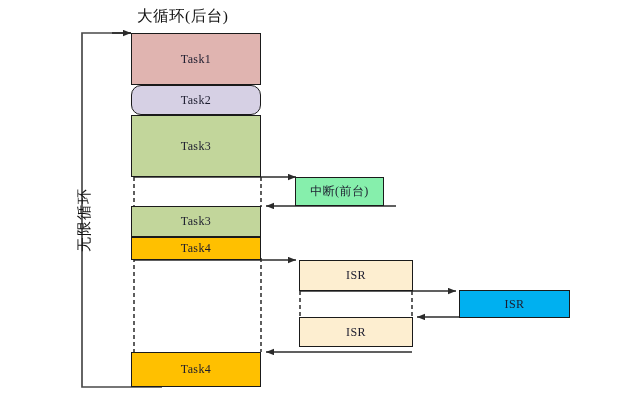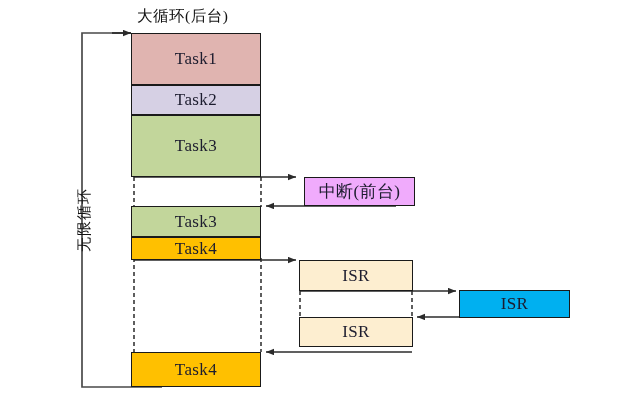--- a/index.html
+++ b/index.html
@@ -22,21 +22,21 @@
     width: 641px;
     height: 405px;
   }
   .blk {
     position: absolute;
     box-sizing: border-box;
     border: 1.3px solid #1a1a1a;
     display: flex;
     align-items: center;
     justify-content: center;
-    font-size: 17px;
+    font-size: 12px;
     color: #1c1c2e;
     letter-spacing: 0.4px;
     white-space: nowrap;
   }
   .lbl {
     position: absolute;
     font-size: 15px;
     color: #111111;
     white-space: nowrap;
   }
@@ -100,31 +100,31 @@
     <path d="M412,352 L266,352" fill="none" stroke="#2b2b2b" stroke-width="1.5" marker-end="url(#arrHeadL)"></path>
   </svg>
 
   <div class="lbl lbl-cjk" style="left:137px; top:6px;">大循环(后台)</div>
 
 
   <div class="vlabel lbl-cjk" style="left:75px; top:252px;">无限循环</div>
 
   <div class="blk" style="left:131px; top:33px; width:130px; height:52px; background:#e0b4b0;">Task1</div>
 
-  <div class="blk" style="left:131px; top:85px; width:130px; height:30px; background:#d6d0e4;">Task2</div>
+  <div class="blk" style="left:131px; top:85px; width:130px; height:30px; background:#d6d0e4;border-radius:10px;">Task2</div>
 
   <div class="blk" style="left:131px; top:115px; width:130px; height:62px; background:#c2d69b;">Task3</div>
 
   <div class="blk" style="left:131px; top:206px; width:130px; height:31px; background:#c2d69b;">Task3</div>
 
   <div class="blk" style="left:131px; top:237px; width:130px; height:23px; background:#ffc000;">Task4</div>
 
   <div class="blk" style="left:131px; top:352px; width:130px; height:35px; background:#ffc000;">Task4</div>
 
-  <div class="blk" style="left:304px; top:177px; width:111px; height:29px; background:#f0abfc;">中断(前台)</div>
+  <div class="blk" style="left:295px; top:177px; width:89px; height:29px; background:#86efac;">中断(前台)</div>
 
   <div class="blk" style="left:299px; top:260px; width:114px; height:31px; background:#fdeed0;">ISR</div>
 
   <div class="blk" style="left:299px; top:317px; width:114px; height:30px; background:#fdeed0;">ISR</div>
 
   <div class="blk" style="left:459px; top:290px; width:111px; height:28px; background:#00b0f0;">ISR</div>
 
 </div>
 
 </body></html>

